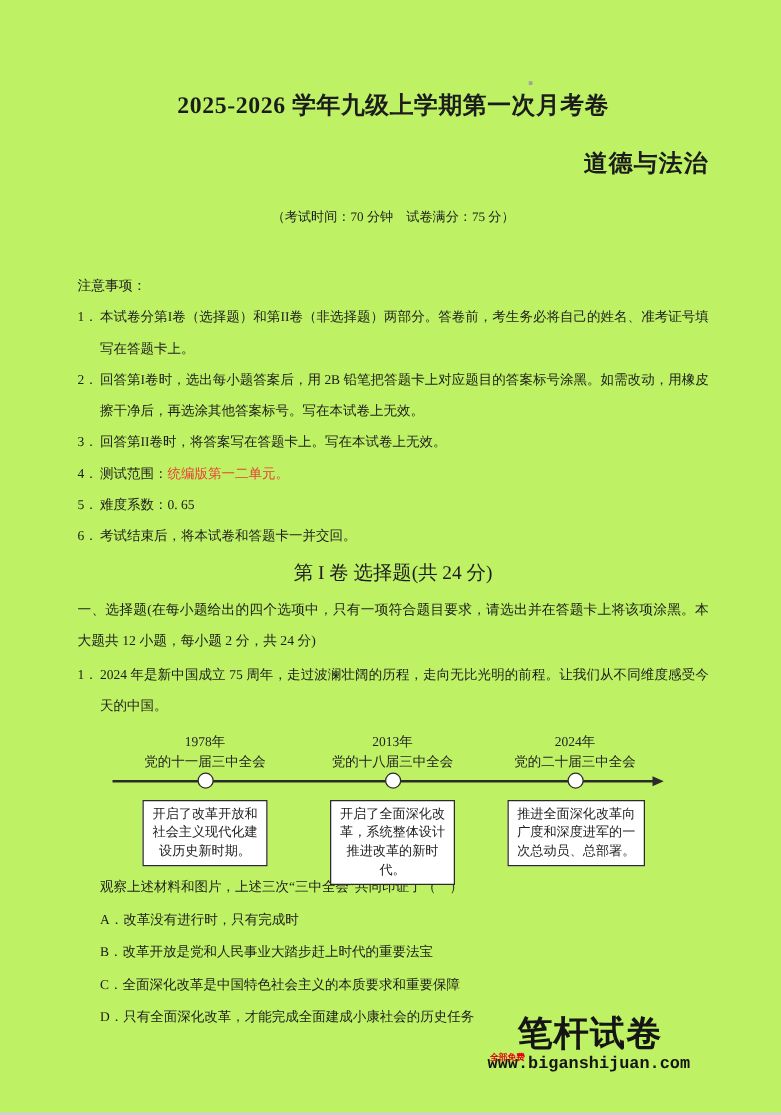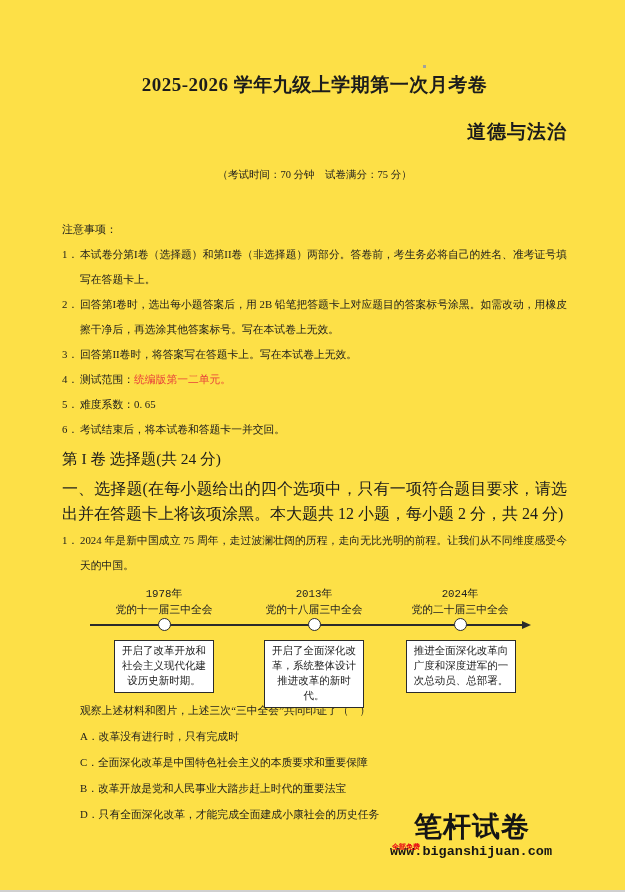--- a/index.html
+++ b/index.html
@@ -4,44 +4,44 @@
 <style>
   * { box-sizing: border-box; margin: 0; padding: 0; }
   html, body { background: #ffffff; }
   body {
     width: 625px; height: 892px;
     font-family: "Liberation Serif", "DejaVu Serif", serif;
     color: #1c1c1c;
     position: relative;
     overflow: hidden;
   }
-  .page { position: relative; width: 625px; height: 892px; background: #fde047; }
+  .page { position: relative; width: 625px; height: 892px; background: #bef264; }
   .content { padding: 72px 58px 0 62px; }
 
   .title1 { text-align: center; font-size: 19px; font-weight: bold; line-height: 26px; letter-spacing: 0.5px; }
   .title2 { text-align: right; font-size: 19px; font-weight: bold; line-height: 26px; margin-top: 21px; letter-spacing: 1px; }
   .exam-info { text-align: center; font-size: 10.5px; line-height: 16px; margin-top: 22px; }
 
   .notes-heading {
     margin-top: 34px; font-size: 11px; font-weight: normal; line-height: 25px;
     font-family: "Liberation Sans", "DejaVu Sans", sans-serif;
   }
   .note-item { display: flex; font-size: 10.8px; line-height: 25px; }
   .note-num { width: 18px; flex-shrink: 0; }
   .note-text { flex: 1; text-align: justify; }
   .red { color: #e8423b; }
 
-  .section-title { text-align: left; font-size: 15.5px; line-height: 26px; margin-top: 4px; }
-  .intro { font-size: 16px; line-height: 25px; margin-top: 4px; text-align: justify; }
+  .section-title { text-align: center; font-size: 15.5px; line-height: 26px; margin-top: 4px; }
+  .intro { font-size: 11px; line-height: 25px; margin-top: 4px; text-align: justify; }
   .question { display: flex; font-size: 10.8px; line-height: 25px; margin-top: 2px; }
   .q-num { width: 18px; flex-shrink: 0; }
   .q-text { flex: 1; text-align: justify; }
 
   
-  .timeline { position: relative; height: 114px; margin-top: 4px; font-family: Liberation Mono, monospace; }
+  .timeline { position: relative; height: 114px; margin-top: 4px; font-family: Liberation Serif, serif; }
   .tl-axis { position: absolute; left: 28px; top: 42px; width: 434px; height: 1.5px; background: #2b2b2b; }
   .tl-arrowhead {
     position: absolute; left: 460px; top: 38.5px; width: 0; height: 0;
     border-left: 9px solid #2b2b2b; border-top: 4.5px solid transparent; border-bottom: 4.5px solid transparent;
   }
   .tl-circle {
     position: absolute; top: 36px; width: 13px; height: 13px;
     border: 1.5px solid #2b2b2b; border-radius: 50%; background: #fff;
   }
   .tl-label { position: absolute; top: 4px; width: 150px; transform: translateX(-50%); text-align: center; font-size: 10.8px; line-height: 16px; color: #222; }
@@ -138,22 +138,22 @@
       <div class="tl-circle" style="left:391.5px"></div>
 
       <div class="tl-box" style="left:102px; width:100px">开启了改革开放和社会主义现代化建设历史新时期。</div>
       <div class="tl-box" style="left:252px; width:100px">开启了全面深化改革，系统整体设计推进改革的新时代。</div>
       <div class="tl-box" style="left:399px; width:110px">推进全面深化改革向广度和深度进军的一次总动员、总部署。</div>
     </div>
 
     <div class="stem">观察上述材料和图片，上述三次“三中全会”共同印证了（　）</div>
 
     <div class="option">A．改革没有进行时，只有完成时</div>
+    <div class="option">B．改革开放是党和人民事业大踏步赶上时代的重要法宝</div>
     <div class="option">C．全面深化改革是中国特色社会主义的本质要求和重要保障</div>
-    <div class="option">B．改革开放是党和人民事业大踏步赶上时代的重要法宝</div>
     <div class="option">D．只有全面深化改革，才能完成全面建成小康社会的历史任务</div>
   </div>
 
   <div class="logo">
     <div class="logo-brand">笔杆试卷</div>
     <div class="logo-tagline">全部免费</div>
     <div class="logo-url">www.biganshijuan.com</div>
   </div>
 
   <div class="bottom-edge"></div>

